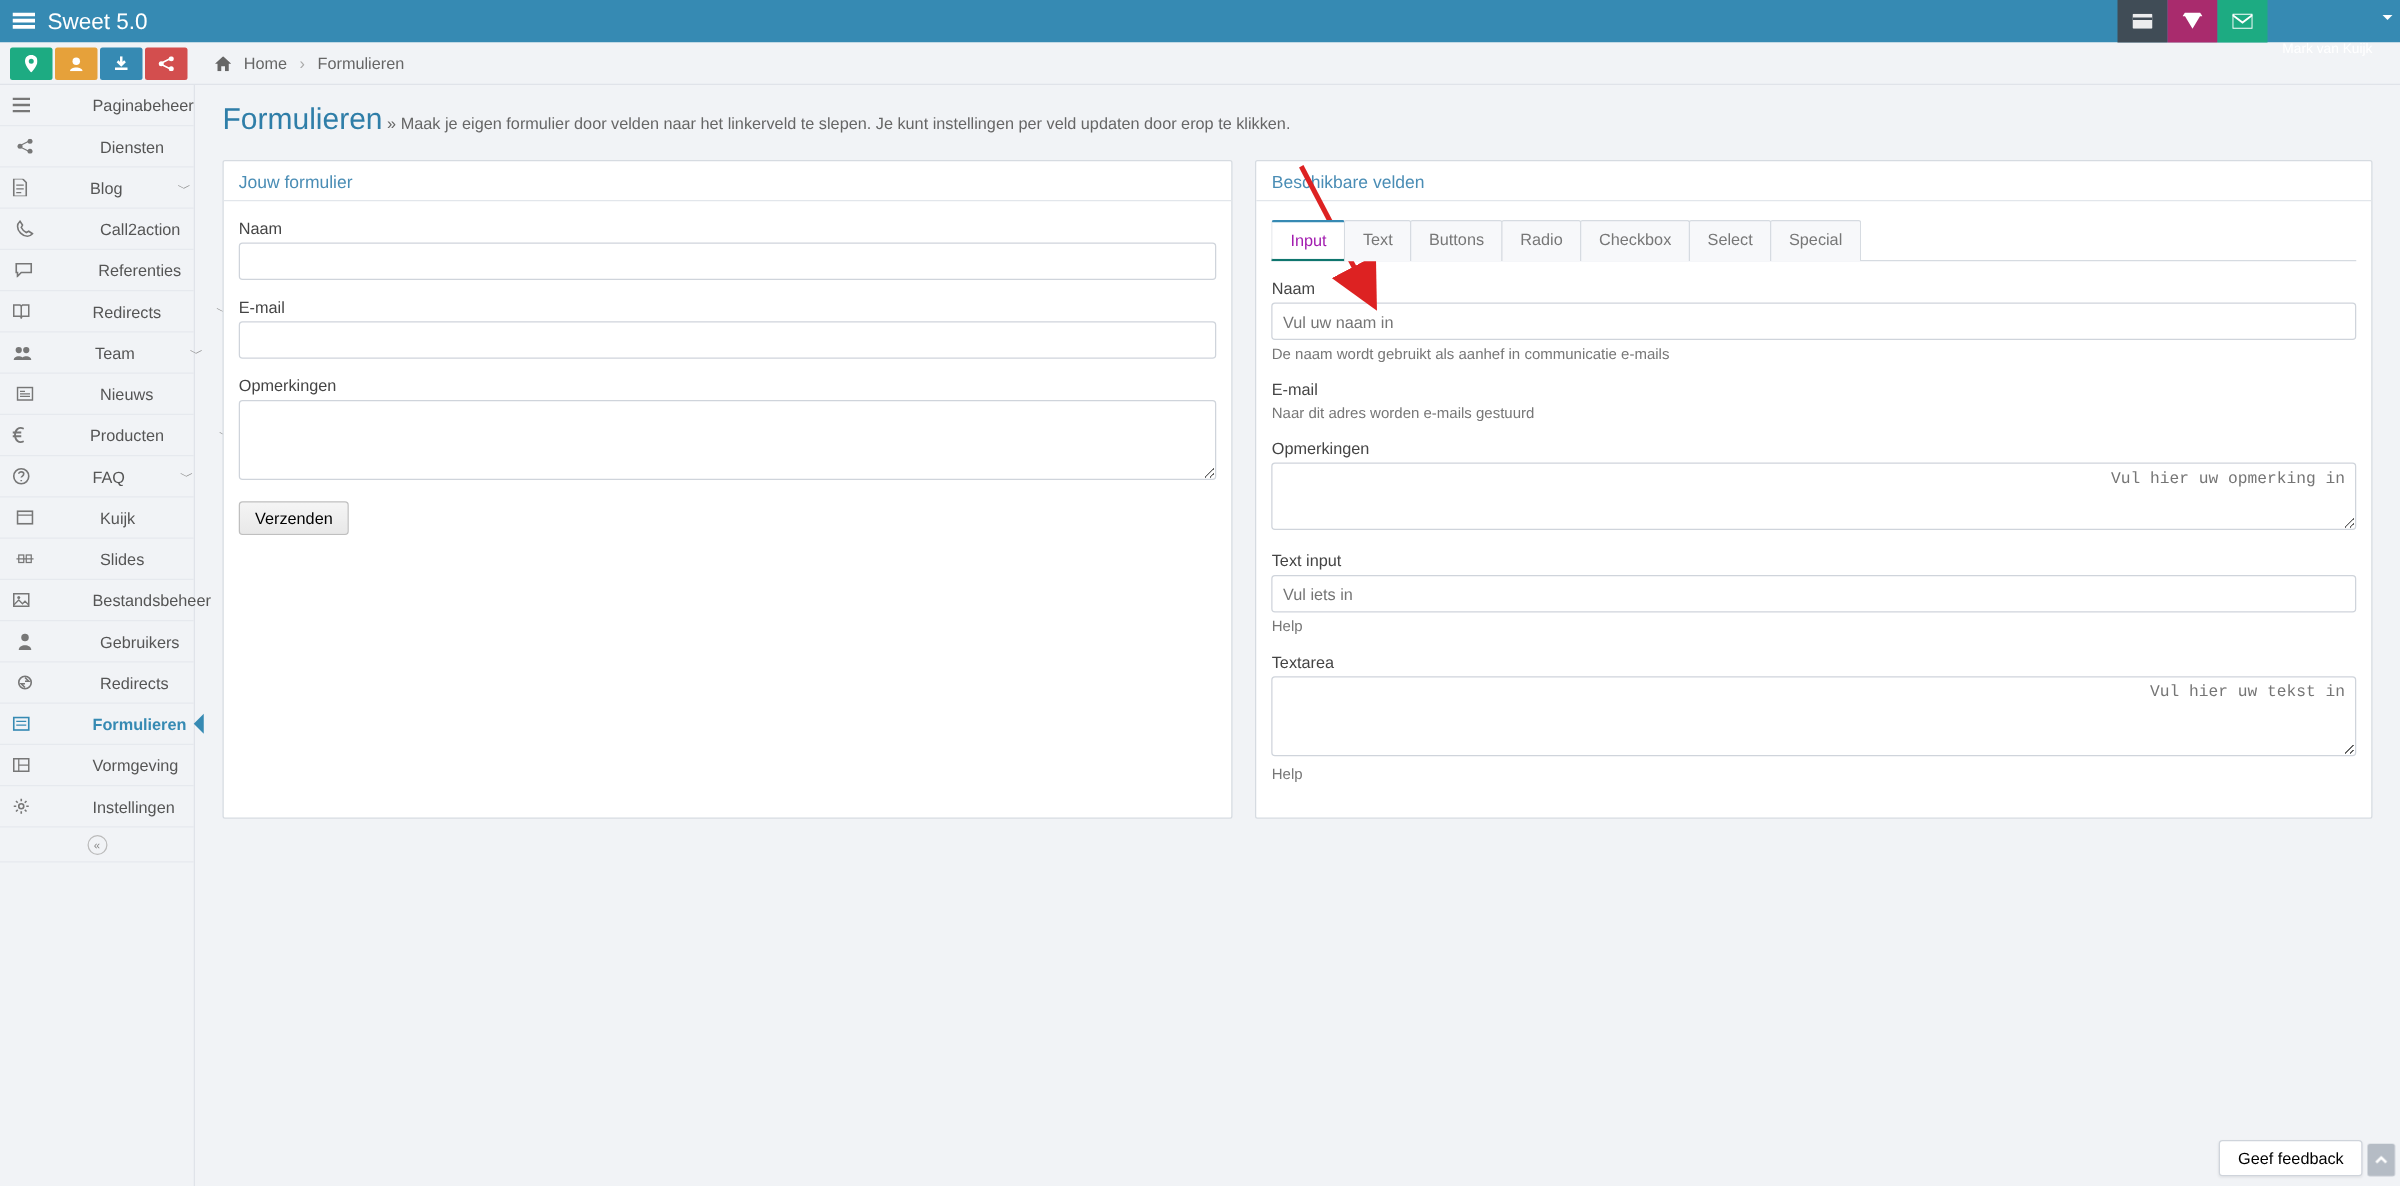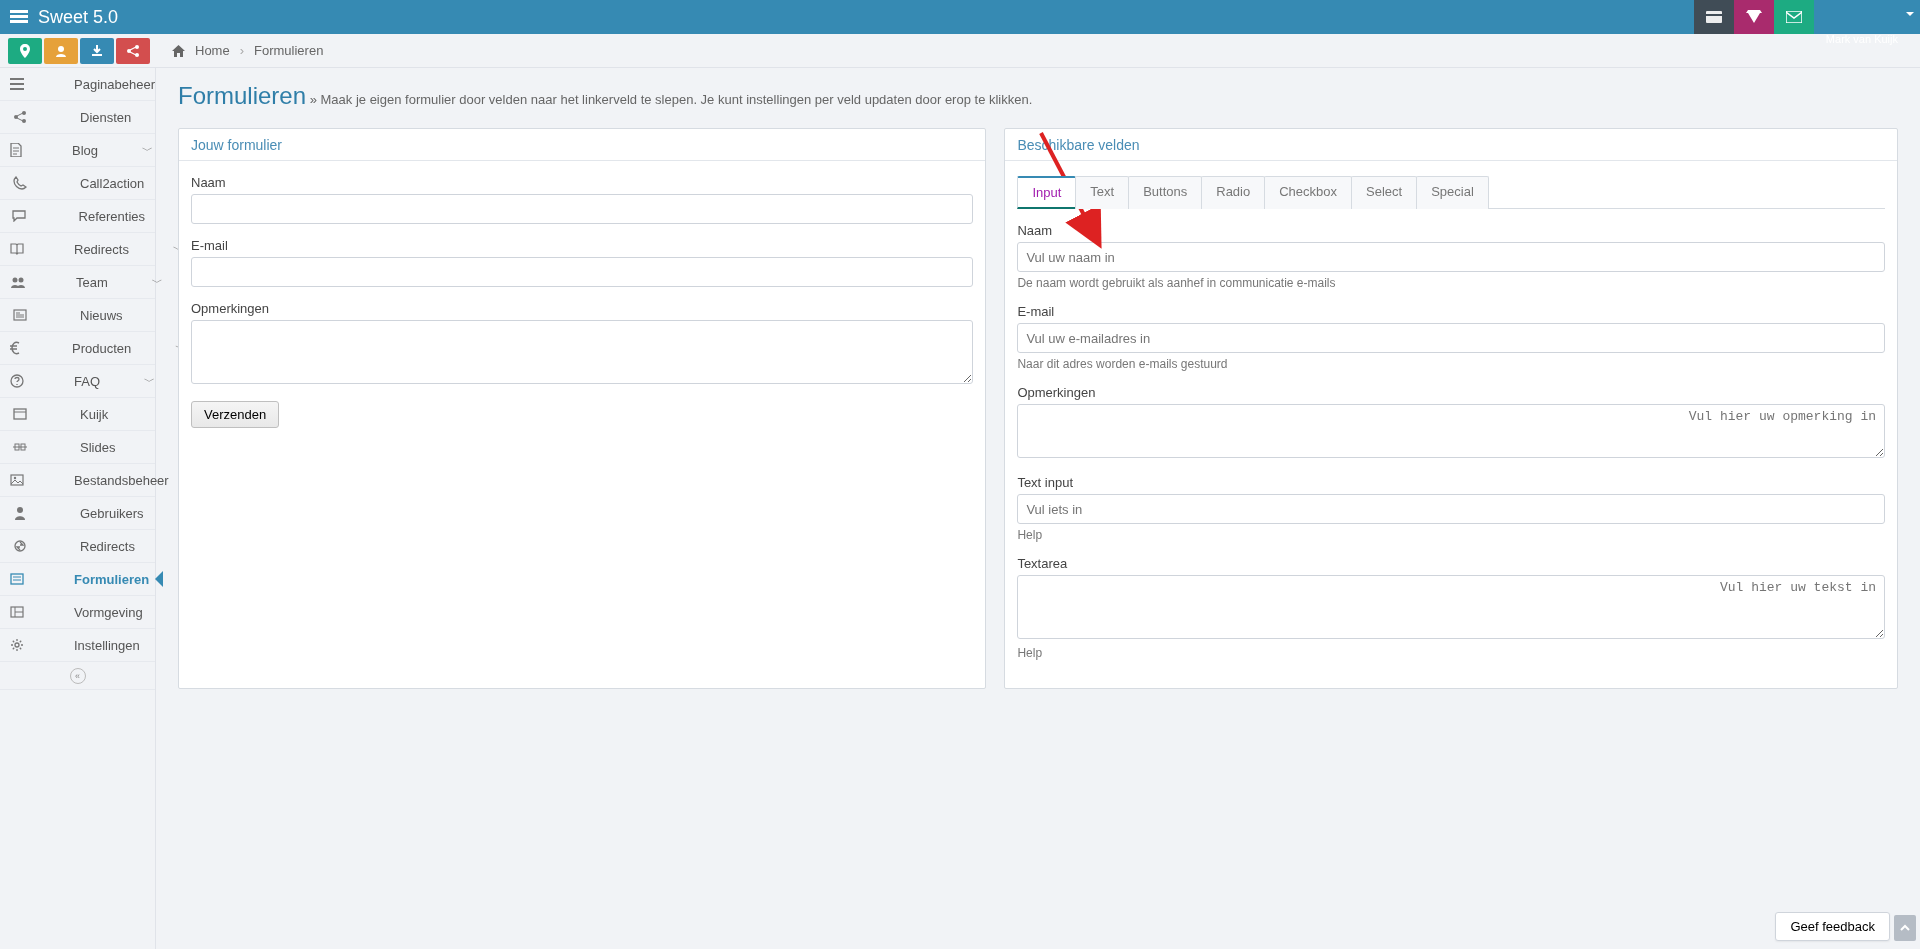--- a/index.html
+++ b/index.html
@@ -380,21 +380,20 @@
               <div class="tab">Special</div>
             </div>
 
           <div class="form-group">
             <label class="form-label">Naam</label>
             <input class="form-control" placeholder="Vul uw naam in" style="">
             <div class="form-help">De naam wordt gebruikt als aanhef in communicatie e-mails</div>
           </div>
           <div class="form-group">
             <label class="form-label">E-mail</label>
-            <input class="form-control" placeholder="Vul uw e-mailadres in" style="">
             <div class="form-help">Naar dit adres worden e-mails gestuurd</div>
           </div>
           <div class="form-group">
             <label class="form-label">Opmerkingen</label>
             <textarea class="form-control" style="height: 54px;" placeholder="Vul hier uw opmerking in"></textarea>
           </div>
           <div class="form-group">
             <label class="form-label">Text input</label>
             <input class="form-control" placeholder="Vul iets in" style="">
             <div class="form-help">Help</div>

